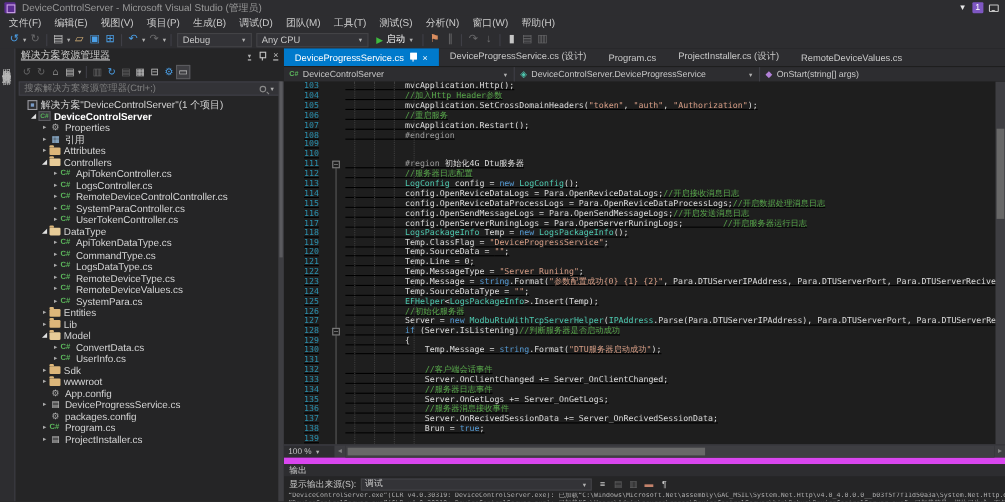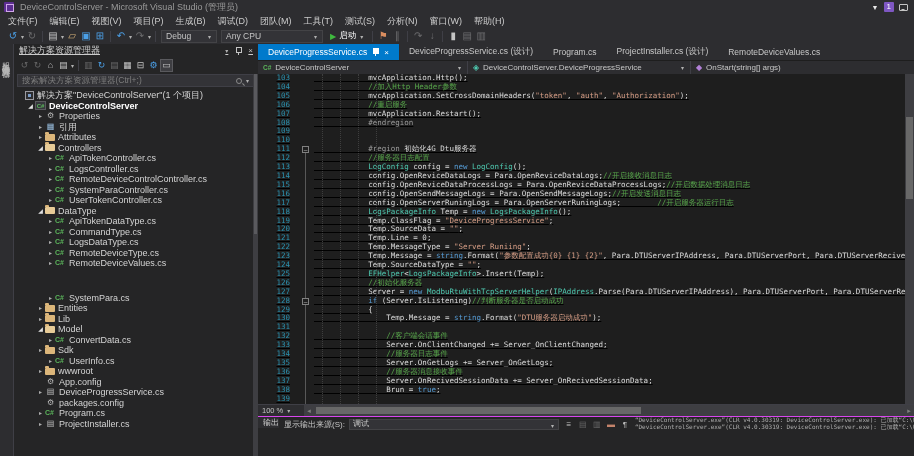--- a/index.html
+++ b/index.html
@@ -114,22 +114,22 @@
 
   
   .hbar { height:12px; display:flex; align-items:center; background:#2d2d30;
     border-top:1px solid #3f3f46; flex:none; font-size:7.5px; color:#c5c5c5; }
   .zoom-ctl { width:46px; display:flex; align-items:center; gap:3px; padding:0 4px; flex:none; }
   .harrow { width:10px; text-align:center; color:#808080; font-size:7px; background:#3e3e42; height:100%; line-height:12px; flex:none; }
   .htrack { flex:1; height:100%; background:#3e3e42; position:relative; }
   .hthumb { position:absolute; left:2px; top:2px; bottom:2px; width:55%; background:#686868; }
 
   
-  .output { height:40px; background:#252526; border-top:1px solid #d946ef; display:flex;
-    flex-direction:row; flex:none; }
+  .output { height:40px; background:#252526; border-top:6px solid #d946ef; display:flex;
+    flex-direction:column; flex:none; }
   .out-head { height:11px; line-height:11px; padding-left:5px; font-size:8px; color:#d0d0d0; background:#2d2d30; }
   .out-ctl { height:15px; display:flex; align-items:center; gap:4px; padding-left:5px;
     font-size:8px; color:#c8c8c8; }
   .out-dd { width:210px; height:11px; border:1px solid #434346; background:#333337;
     display:flex; align-items:flex-end; padding:0 3px; }
   .out-dd .caret { margin-left:auto; }
   .out-icons { display:flex; align-items:center; gap:2px; }
   .out-icons .tbi { width:12px; font-size:8px; line-height:11px; }
   .out-lines { flex:1; overflow:hidden; font-family:"DejaVu Sans Mono", monospace;
     font-size:6px; line-height:6.5px; color:#adadad; padding-left:4px; white-space:nowrap; }
@@ -171,21 +171,21 @@
     <span class="caret">▾</span>
     <span class="tbi" style="color: rgb(220, 182, 122);">▱</span>
     <span class="tbi" style="color: rgb(75, 160, 232);">▣</span>
     <span class="tbi" style="color: rgb(75, 160, 232);">⊞</span>
     <span class="tbsep"></span>
     <span class="tbi" style="color: rgb(75, 160, 232);">↶</span>
     <span class="caret">▾</span>
     <span class="tbi dim">↷</span>
     <span class="caret">▾</span>
     <span class="tbsep"></span>
-    <div class="tb-dd" style="width: 56px;">
+    <div class="tb-dd" style="width: 68px;">
       <span>Debug</span>
       <span class="caret">▾</span>
     </div>
     <div class="tb-dd" style="width: 102px;">
       <span>Any CPU</span>
       <span class="caret">▾</span>
     </div>
     <div class="run-btn">
       <span class="play-ic">▶</span>
       <span>启动</span>
@@ -318,21 +318,21 @@
         <div class="trow" style="padding-left: 32px;">
           <span class="arrow">▸</span>
           <span class="ic ic-cs">C#</span>
           <span class="tlabel">RemoteDeviceType.cs</span>
         </div>
         <div class="trow" style="padding-left: 32px;">
           <span class="arrow">▸</span>
           <span class="ic ic-cs">C#</span>
           <span class="tlabel">RemoteDeviceValues.cs</span>
         </div>
-        <div class="trow" style="padding-left: 32px; margin-top: 24px;">
+        <div class="trow" style="padding-left: 32px;">
           <span class="arrow">▸</span>
           <span class="ic ic-cs">C#</span>
           <span class="tlabel">SystemPara.cs</span>
         </div>
         <div class="trow" style="padding-left: 22px;">
           <span class="arrow">▸</span>
           <span class="ic ic-folder"></span>
           <span class="tlabel">Entities</span>
         </div>
         <div class="trow" style="padding-left: 22px;">
@@ -343,29 +343,29 @@
         <div class="trow" style="padding-left: 22px;">
           <span class="arrow e">◢</span>
           <span class="ic ic-folder-open"></span>
           <span class="tlabel">Model</span>
         </div>
         <div class="trow" style="padding-left: 32px;">
           <span class="arrow">▸</span>
           <span class="ic ic-cs">C#</span>
           <span class="tlabel">ConvertData.cs</span>
         </div>
+        <div class="trow" style="padding-left: 32px;">
+          <span class="arrow">▸</span>
+          <span class="ic ic-cs">C#</span>
+          <span class="tlabel">UserInfo.cs</span>
+        </div>
         <div class="trow" style="padding-left: 22px;">
           <span class="arrow">▸</span>
           <span class="ic ic-folder"></span>
           <span class="tlabel">Sdk</span>
-        </div>
-        <div class="trow" style="padding-left: 32px;">
-          <span class="arrow">▸</span>
-          <span class="ic ic-cs">C#</span>
-          <span class="tlabel">UserInfo.cs</span>
         </div>
         <div class="trow" style="padding-left: 22px;">
           <span class="arrow">▸</span>
           <span class="ic ic-folder"></span>
           <span class="tlabel">wwwroot</span>
         </div>
         <div class="trow" style="padding-left: 22px;">
           <span class="arrow"></span>
           <span class="ic ic-config">⚙</span>
           <span class="tlabel">App.config</span>

